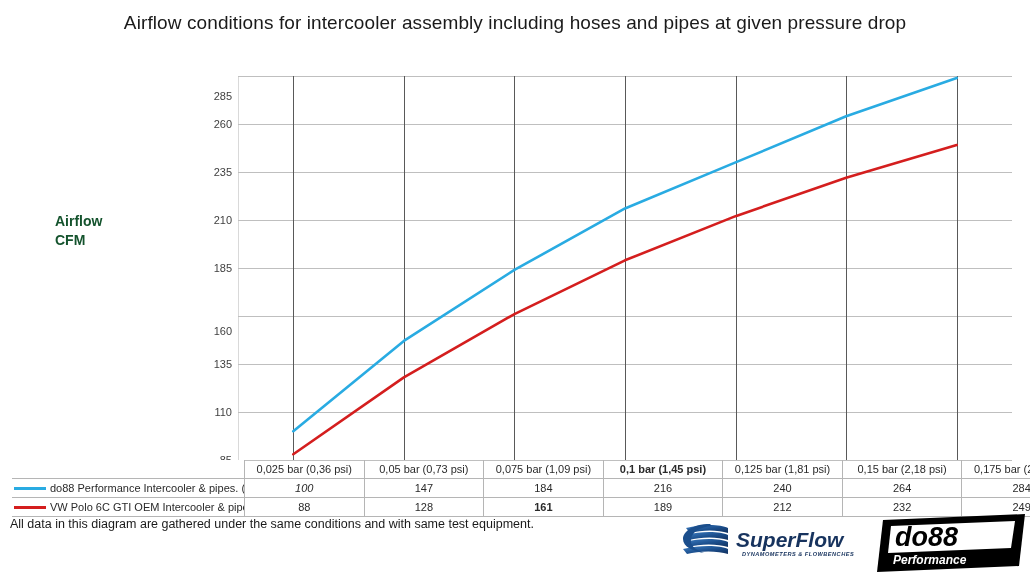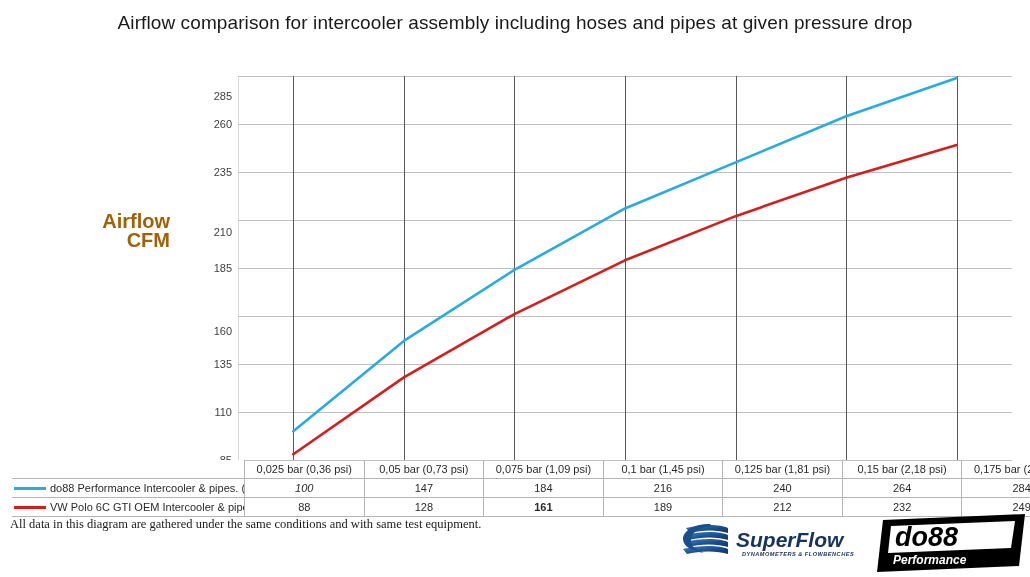--- a/index.html
+++ b/index.html
@@ -33,25 +33,25 @@
     font-weight: 400;
     letter-spacing: 0.1px;
   }
 
   
   #y-axis-title {
     position: absolute;
     left: 55px;
     top: 212px;
     width: 115px;
-    text-align: right;
-    font-size: 20px;
+    text-align: left;
+    font-size: 14px;
     font-weight: bold;
     line-height: 19px;
-    color: #a16207;
+    color: #14532d;
   }
   #y-axis-title span { display: block; }
 
   
   #plot-area {
     position: absolute;
     left: 238px;
     top: 76px;
     width: 774px;
     height: 384px;
@@ -168,21 +168,21 @@
 
   
   #footnote {
     position: absolute;
     left: 10px;
     top: 516px;
     font-size: 12.5px;
     line-height: 16px;
     color: #1a1a1a;
   }
-  #footnote span { display: block; font-family: Liberation Serif, serif; }
+  #footnote span { display: block; }
 
   
   #logos {
     position: absolute;
     left: 675px;
     top: 512px;
     width: 350px;
     height: 62px;
   }
   #superflow-logo {
@@ -198,32 +198,32 @@
     top: 2px;
     width: 150px;
     height: 58px;
   }
 </style>
 </head>
 <body>
 
 <div id="page">
 
-  <div id="chart-title">Airflow comparison for intercooler assembly including hoses and pipes at given pressure drop</div>
+  <div id="chart-title">Airflow conditions for intercooler assembly including hoses and pipes at given pressure drop</div>
 
   <div id="y-axis-title">
     <span>Airflow</span>
     <span>CFM</span>
   </div>
 
   <div id="y-ticks">
       <div class="ytick-label" style="top: -5px; margin-top: 20px;">285</div>
       <div class="ytick-label" style="top: 43px;">260</div>
       <div class="ytick-label" style="top: 91px;">235</div>
-      <div class="ytick-label" style="top: 151px;">210</div>
+      <div class="ytick-label" style="top: 139px;">210</div>
       <div class="ytick-label" style="top: 187px;">185</div>
       <div class="ytick-label" style="top: 250px;">160</div>
       <div class="ytick-label" style="top: 283px;">135</div>
       <div class="ytick-label" style="top: 331px;">110</div>
       <div class="ytick-label" style="top: 379px;">85</div>
     </div>
 
   <div id="axis-left"></div>
   <div id="axis-bottom"></div>
 
@@ -254,21 +254,21 @@
       </svg>
   </div>
 
   <table id="data-table">
     <tbody id="data-table-body">
         <tr class="header-row">
           <td class="label-col" style="width: 226px;">&nbsp;</td>
           <td style="width: 110.571px;">0,025 bar (0,36 psi)</td>
           <td style="width: 110.571px;">0,05 bar (0,73 psi)</td>
           <td style="width: 110.571px;">0,075 bar (1,09 psi)</td>
-          <td style="width: 110.571px;">0,1 bar (1,45 psi)</td>
+          <td style="width: 110.571px; font-weight: bold;">0,1 bar (1,45 psi)</td>
           <td style="width: 110.571px;">0,125 bar (1,81 psi)</td>
           <td style="width: 110.571px;">0,15 bar (2,18 psi)</td>
           <td style="width: 110.571px;">0,175 bar (2,54 psi)</td>
         </tr>
         <tr>
           <td class="label-col" style="width: 226px;"><span class="swatch-wrap"><span class="swatch" style="background: rgb(41, 171, 226);"></span></span><span class="series-name">do88 Performance Intercooler &amp; pipes. (BIG-430)</span></td>
           <td style="width: 110.571px; font-style: italic;">100</td>
           <td style="width: 110.571px;">147</td>
           <td style="width: 110.571px;">184</td>
           <td style="width: 110.571px;">216</td>

